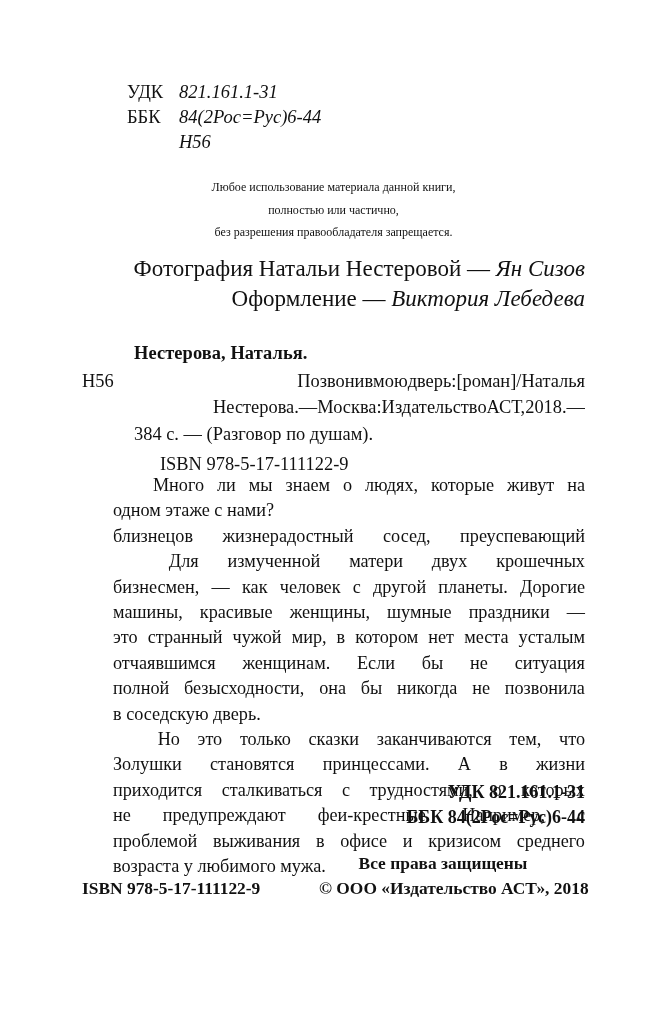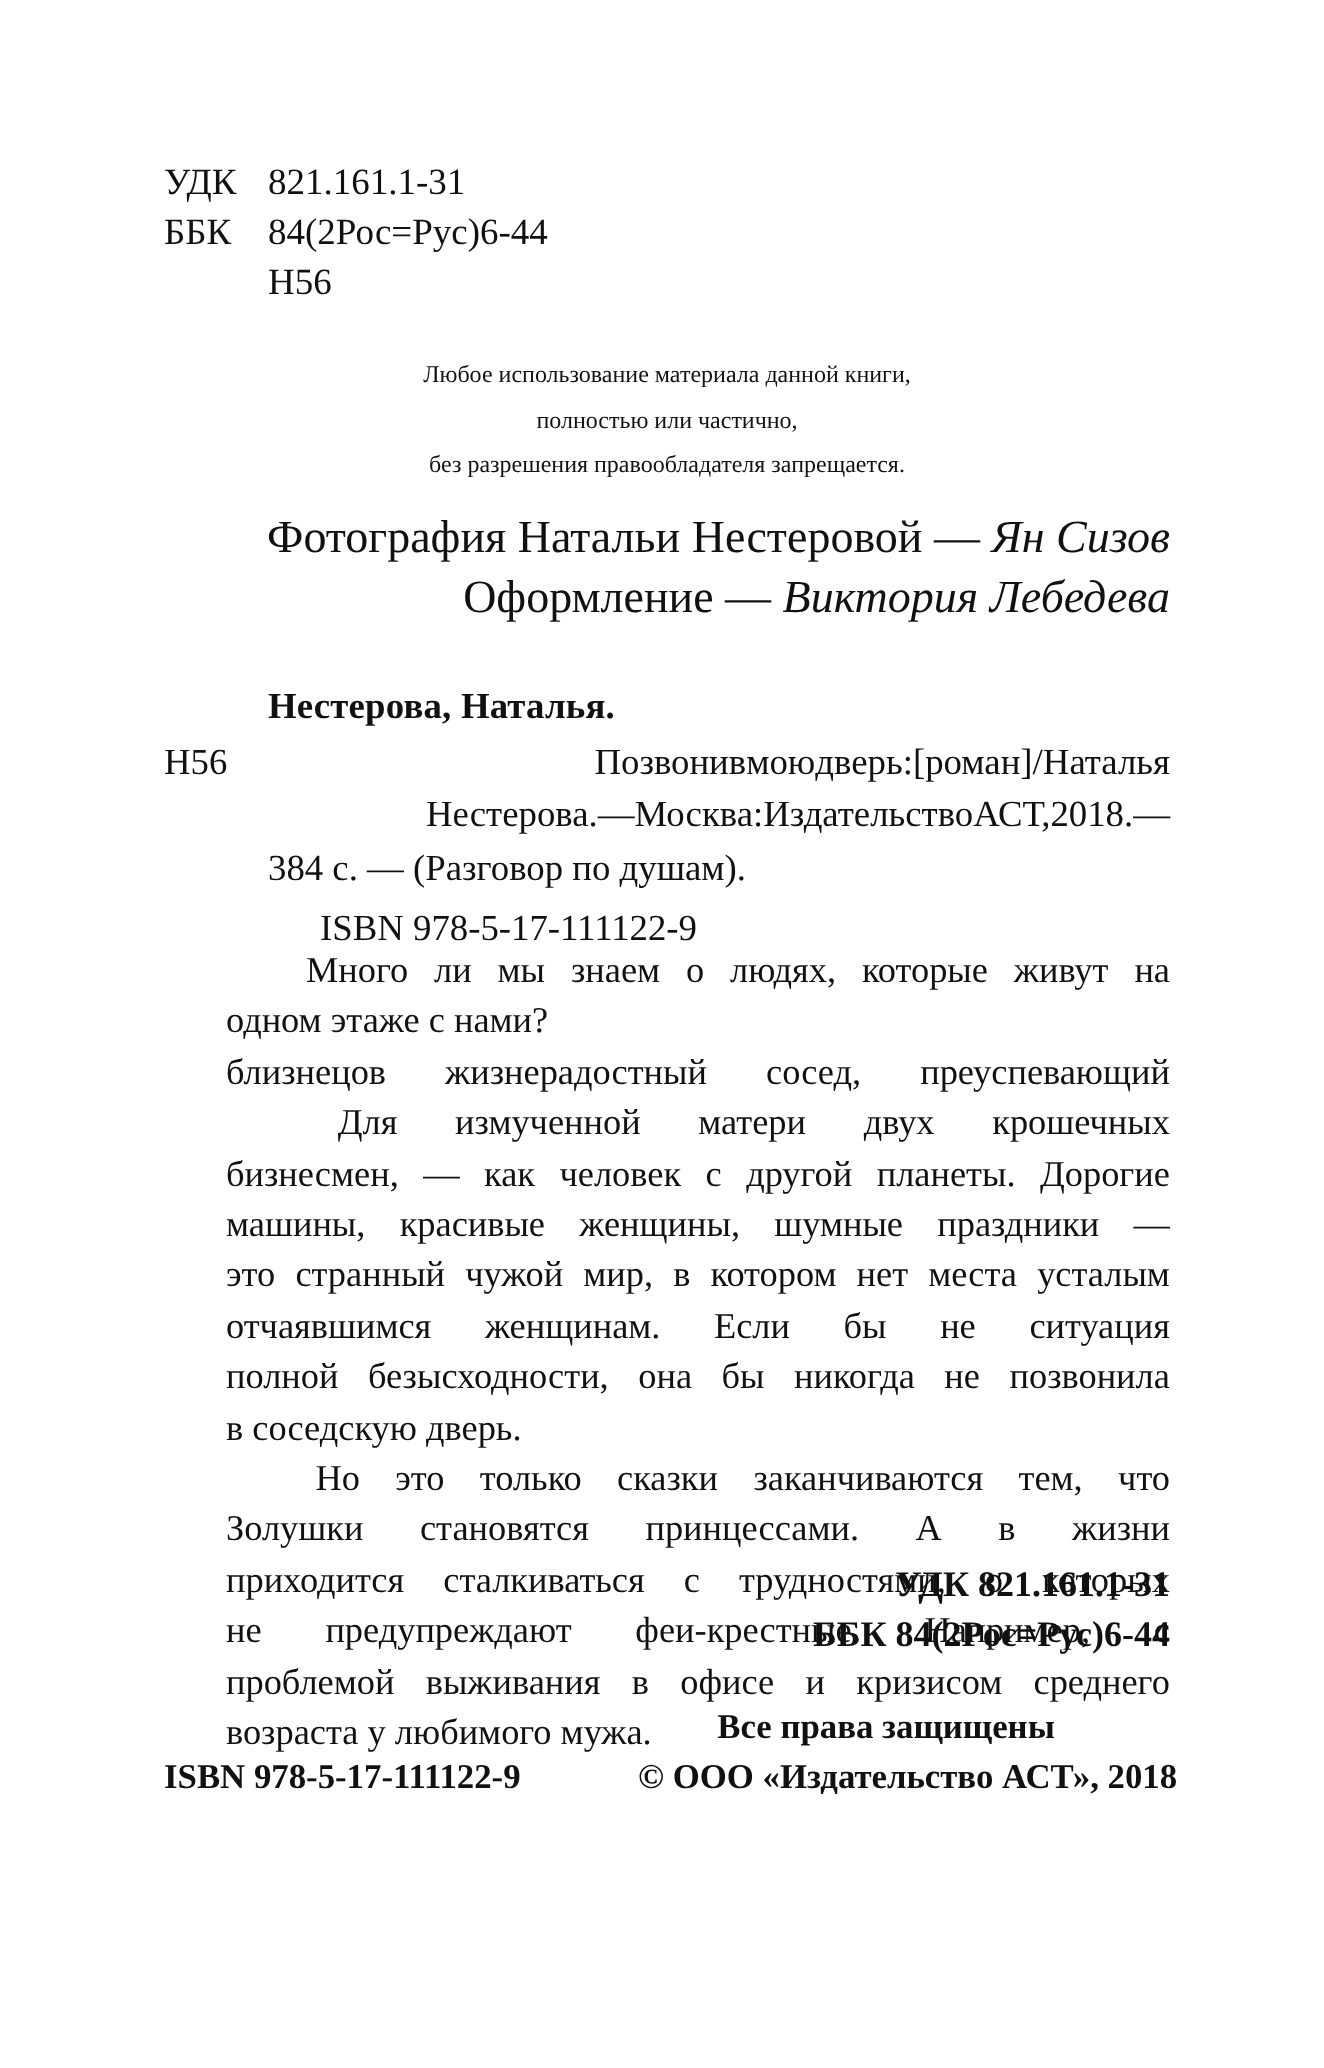--- a/index.html
+++ b/index.html
@@ -31,23 +31,25 @@
     font-size: 18.5px;
     line-height: 25px;
   }
   .code-row {
     display: flex;
     white-space: pre;
   }
   .code-label {
     width: 52px;
     flex: 0 0 52px;
+    margin-left: 45px;
   }
   .code-value {
     flex: 0 0 auto;
+    font-style: italic;
   }
   .code-row.indented .code-label {
     visibility: hidden;
   }
 
   
   .notice {
     position: absolute;
     left: 82px;
     top: 176px;

